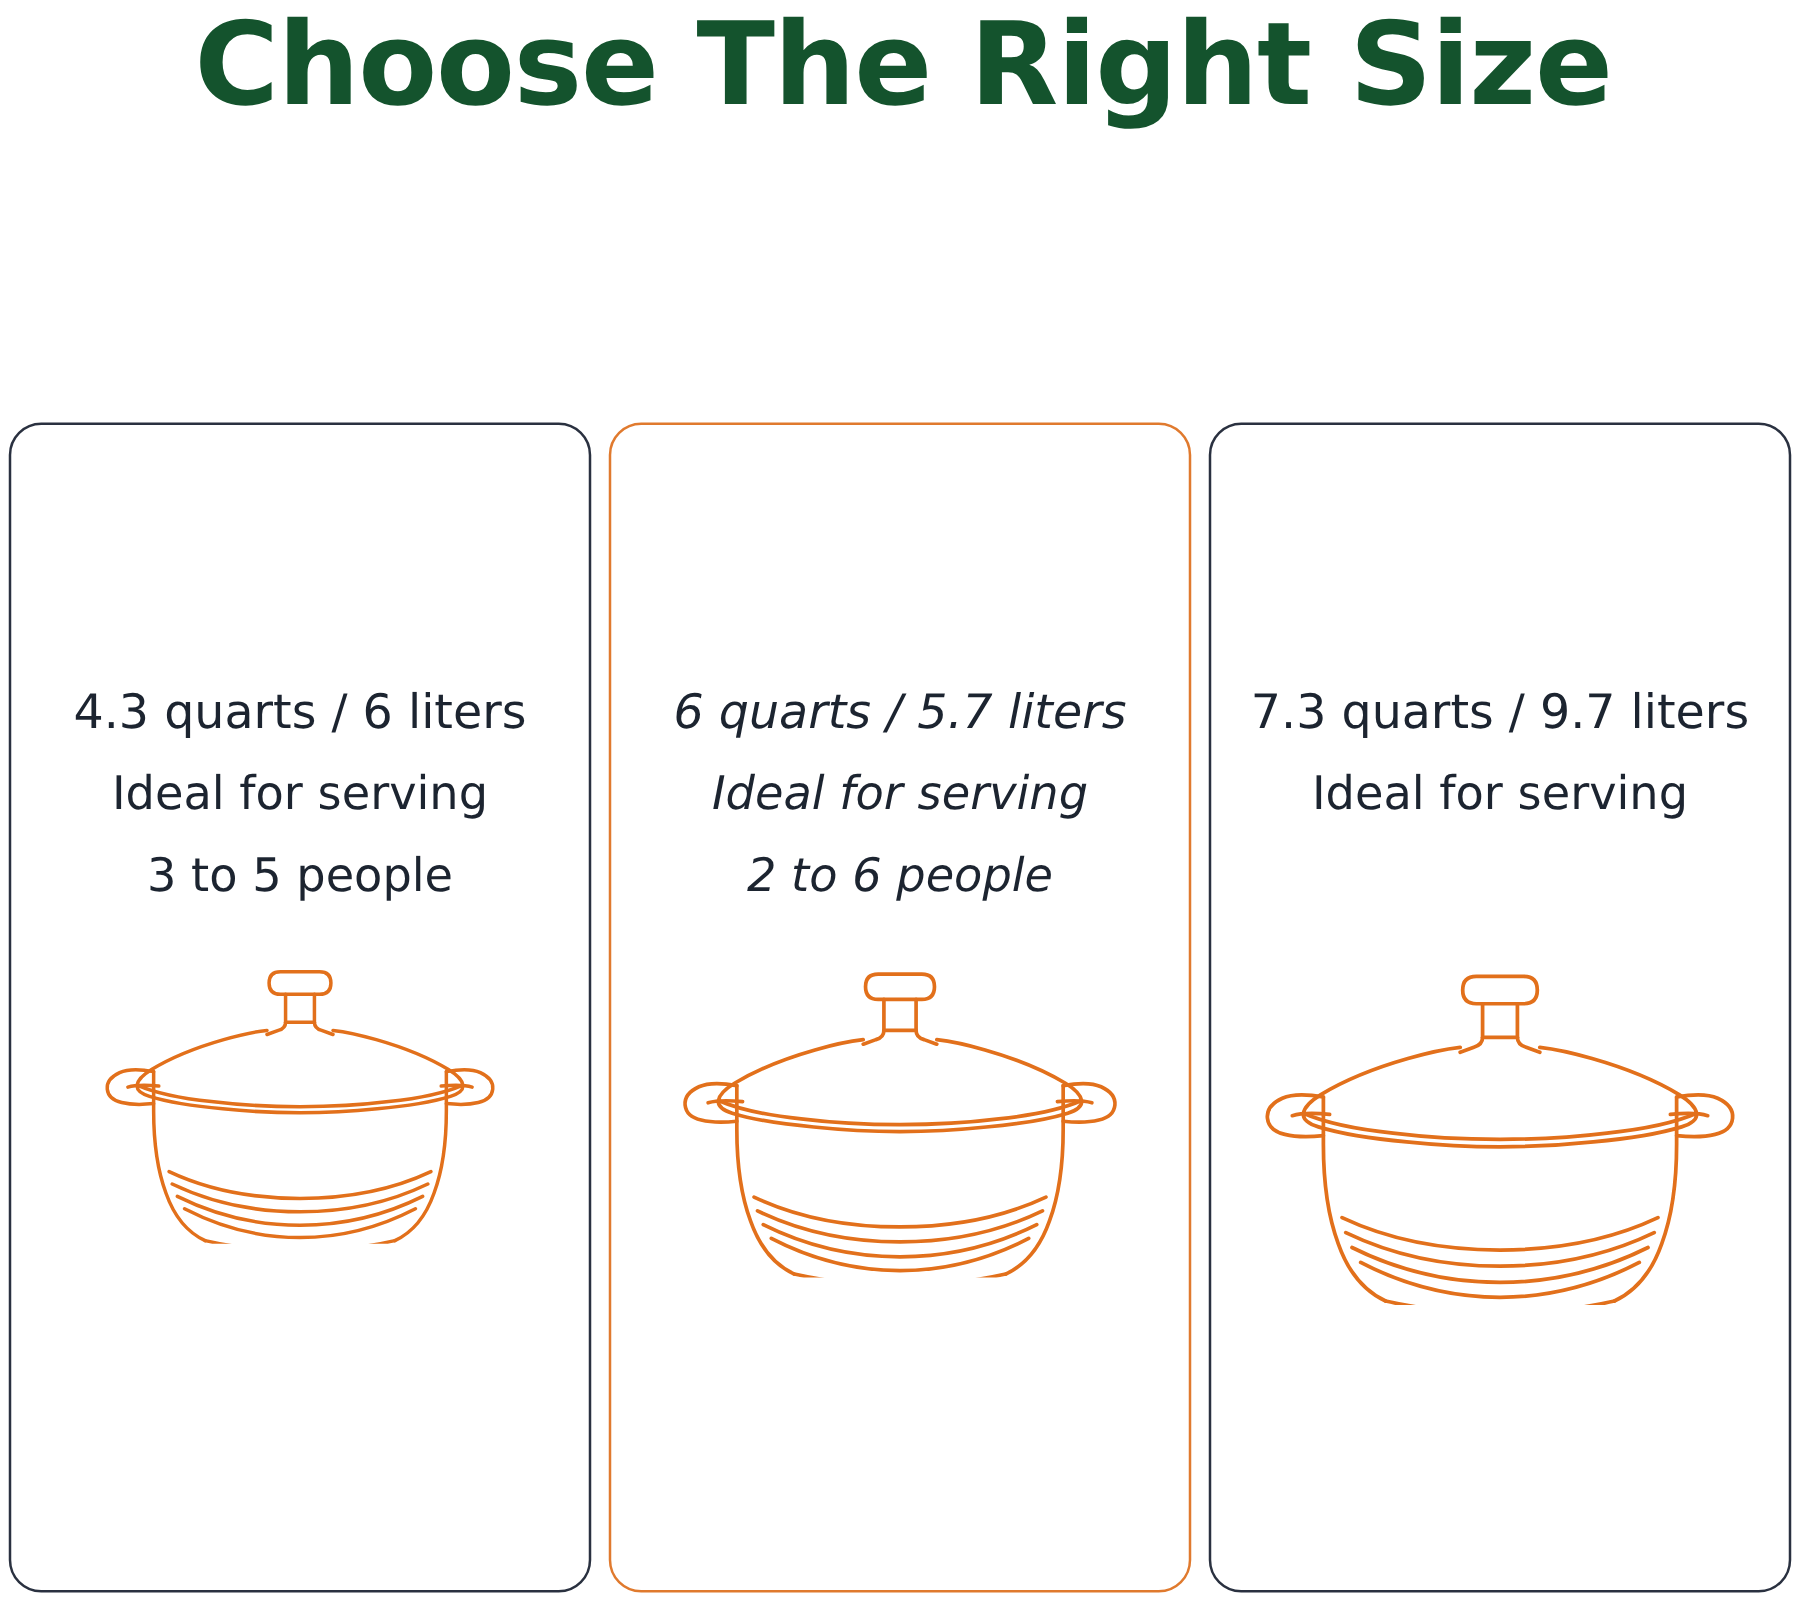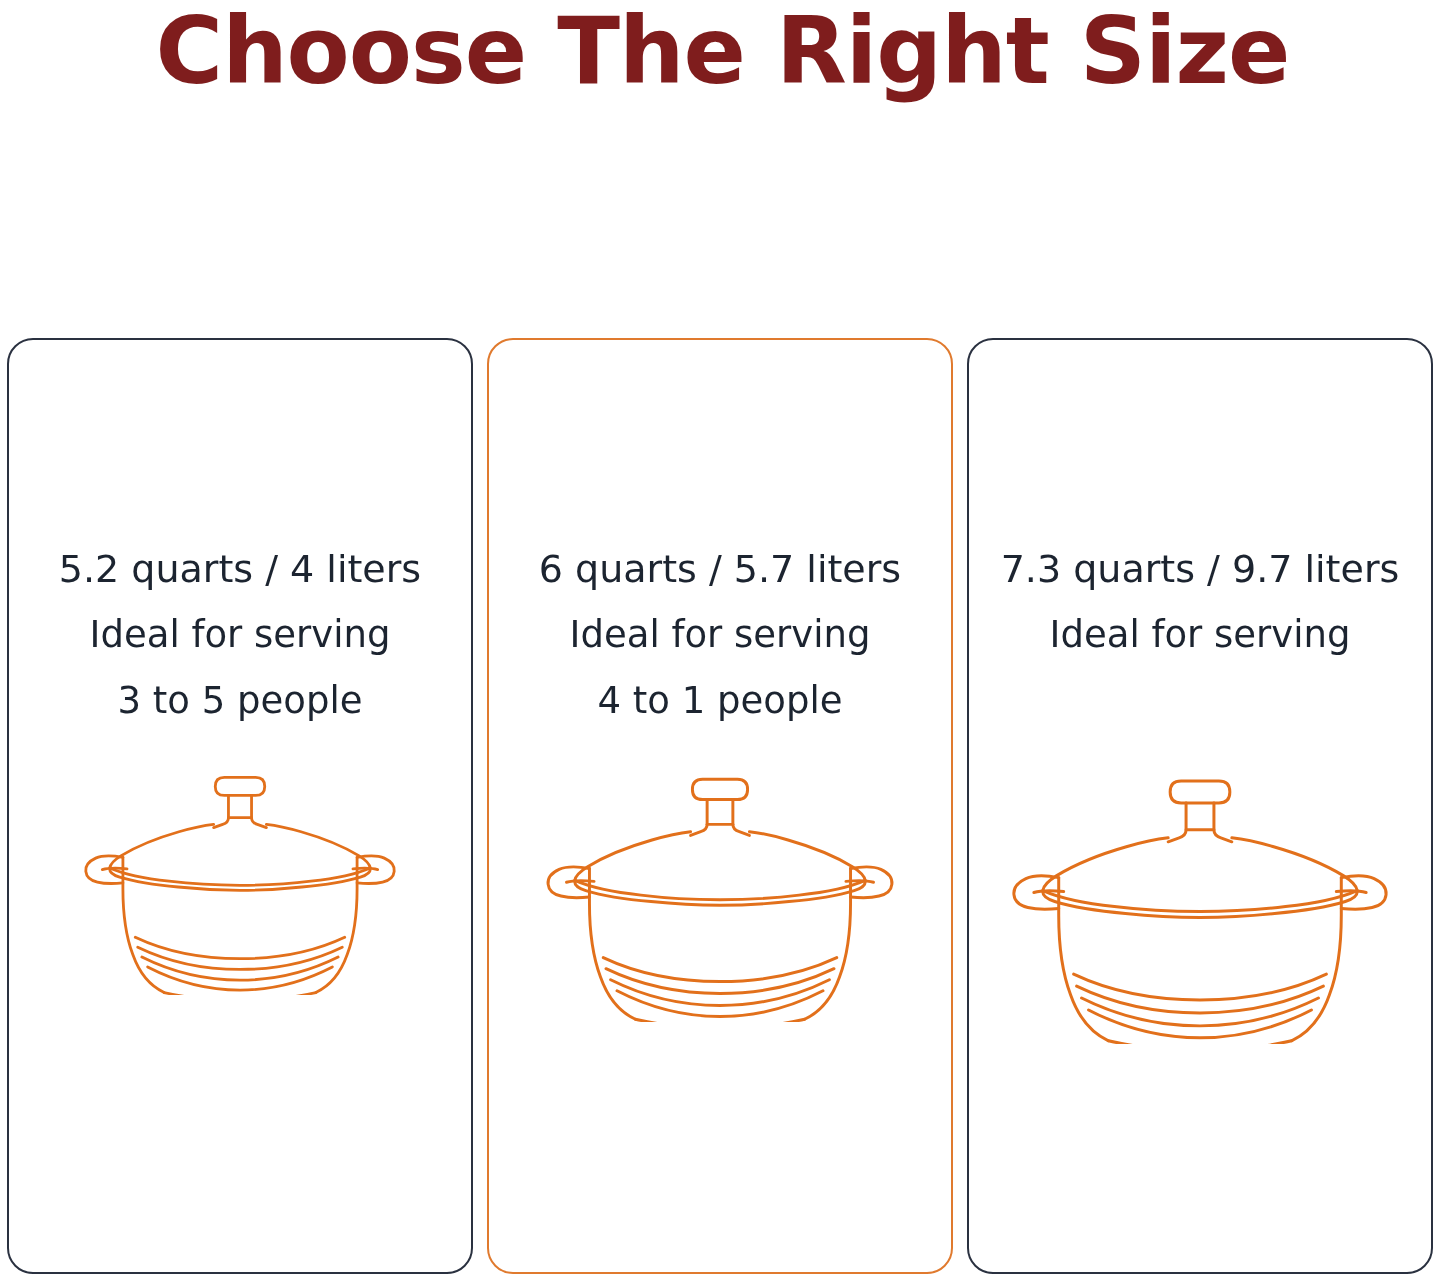--- a/index.html
+++ b/index.html
@@ -51,21 +51,21 @@
     position: absolute;
     top: 0;
     width: 466px;
     height: 936px;
     box-sizing: border-box;
     border: 2.2px solid #2A3140;
     border-radius: 26px;
     background: #ffffff;
   }
   .card.c1 { left: 7px; }
-  .card.c2 { left: 487px; border-color: #E07A2E; border-width: 2.4px; }
+  .card.c2 { left: 487px; border-color: #E07A2E; border-width: 2.4px; font-style: italic; }
   .card.c3 { left: 967px; }
 
   .card-inner {
     position: relative;
     width: 100%;
     height: 100%;
   }
 
   
   .text-block {
@@ -98,28 +98,28 @@
     align-items: flex-start;
     justify-content: center;
   }
   .pot-svg { display: block; }
 </style>
 </head>
 <body>
 
 <div id="page">
 
-  <div class="title" style="color: #7f1d1d;">Choose The Right Size</div>
+  <div class="title" style="color: #14532d;">Choose The Right Size</div>
 
   <div class="cards">
 
     <div class="card c1" style="border-color: rgb(42, 49, 64);">
       <div class="card-inner">
         <div class="text-block">
-          <span class="text-line l1" style="color: rgb(28, 36, 48);">5.2 quarts / 4 liters</span>
+          <span class="text-line l1" style="color: rgb(28, 36, 48);">4.3 quarts / 6 liters</span>
           <span class="text-line" style="color: rgb(28, 36, 48);">Ideal for serving</span>
           <span class="text-line" style="color: rgb(28, 36, 48);">3 to 5 people</span>
         </div>
         <div class="pot-wrap">
           <svg class="pot-svg" width="330" height="235" viewBox="0 0 400 285" aria-hidden="true">
             <g fill="none" stroke="#E2701B" stroke-width="3.4" stroke-linecap="round" stroke-linejoin="round">
 
               <path d="M170 32 q0 -11 11 -11 h38 q11 0 11 11 q0 11 -11 11 h-38 q-11 0 -11 -11 z"></path>
 
               <path d="M186 43 v27 q0 6 -7 8 l-11 4"></path>
@@ -148,21 +148,21 @@
           </svg>
         </div>
       </div>
     </div>
 
     <div class="card c2" style="border-color: rgb(224, 122, 46);">
       <div class="card-inner">
         <div class="text-block">
           <span class="text-line l1" style="color: rgb(28, 36, 48);">6 quarts / 5.7 liters</span>
           <span class="text-line" style="color: rgb(28, 36, 48);">Ideal for serving</span>
-          <span class="text-line" style="color: rgb(28, 36, 48);">4 to 1 people</span>
+          <span class="text-line" style="color: rgb(28, 36, 48);">2 to 6 people</span>
         </div>
         <div class="pot-wrap">
           <svg class="pot-svg" width="368" height="262" viewBox="0 0 400 285" aria-hidden="true">
             <g fill="none" stroke="#E2701B" stroke-width="3.2" stroke-linecap="round" stroke-linejoin="round">
               <path d="M170 32 q0 -11 11 -11 h38 q11 0 11 11 q0 11 -11 11 h-38 q-11 0 -11 -11 z"></path>
               <path d="M186 43 v27 q0 6 -7 8 l-11 4"></path>
               <path d="M214 43 v27 q0 6 7 8 l11 4"></path>
               <path d="M186 70 h28"></path>
               <path d="M168 78 q-18 2 -42 9 q-42 12 -70 29 q-13 8 -14 15 q-1 7 12 11 q26 8 71 12 q38 4 75 4 q37 0 75 -4 q45 -4 71 -12 q13 -4 12 -11 q-1 -7 -14 -15 q-28 -17 -70 -29 q-24 -7 -42 -9"></path>
               <path d="M42 131 q25 11 72 16 q40 5 86 5 q46 0 86 -5 q47 -5 72 -16"></path>

